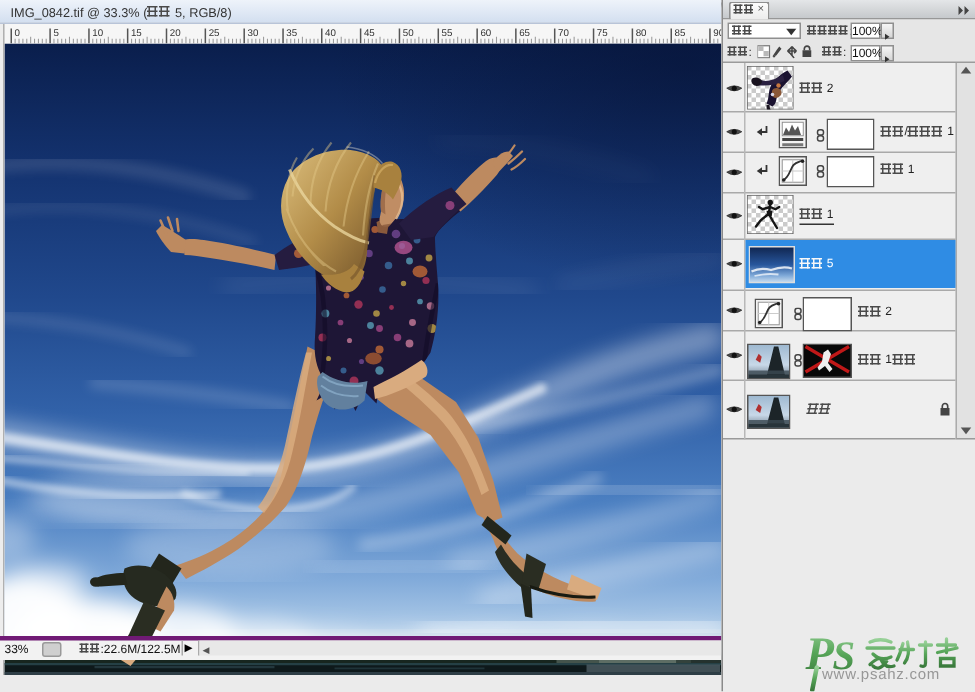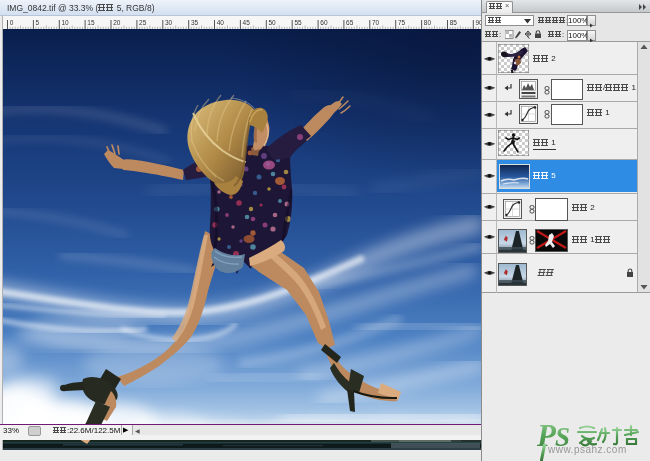--- a/index.html
+++ b/index.html
@@ -410,21 +410,21 @@
       <path d="M258,120 C256,123 253,125 251,125 L252,121 Z" fill="#8a5a3c" opacity="0.8"></path>
       <path d="M252,82 C248,75 236,70 223,71 C209,72 195,79 189,90 C183,101 183,114 188,125 C193,137 202,148 212,154 C221,159 230,161 236,155 C241,150 242,141 242,131 C243,114 247,92 252,82 Z" fill="url(#hairg)"></path>
       <path d="M211,154 C215,160 221,165 228,166 C234,166 238,160 240,152 L233,147 C229,153 221,155 211,154 Z" fill="#a8813e"></path>
       <path d="M190,84 C196,98 206,112 220,122 C229,128 238,132 243,133" stroke="#e8d49c" stroke-width="2" fill="none" opacity="0.8"></path>
       <path d="M206,70 C198,78 193,90 192,102 M195,76 C189,86 187,100 189,112 M218,66 C209,77 204,92 204,108 M231,66 C221,78 215,95 214,112 M243,72 C234,86 228,104 226,122 M249,80 C243,94 240,112 239,128 M188,110 C193,124 202,138 213,148 M194,124 C201,136 210,146 221,152" stroke="#e2c888" stroke-width="1.4" fill="none" opacity="0.45"></path>
       <path d="M247,88 C245,104 243,122 241,136 C239,146 236,153 231,157" stroke="#7a5a2e" stroke-width="2" fill="none" opacity="0.7"></path>
       <path d="M246,96 C246,85 251,77 259,79 C264,81 266,87 264,93 C263,97 261,100 259,104 C256,100 251,97 246,96 Z" fill="#a8813e"></path>
       <path d="M247,93 C249,85 254,80 259,81" stroke="#caa45c" stroke-width="1.5" fill="none" opacity="0.9"></path>
       <path d="M252,80 C247,74 238,70 228,69" stroke="#e8e4d8" stroke-width="1" fill="none" opacity="0.4"></path>
 </svg></div>
-<div class="abs" style="left:0;top:424px;width:481px;height:16px;background:#f2f2f2;border-top:1px solid #701a75;box-sizing:border-box;font-size:8px;color:#111;">
+<div class="abs" style="left:0;top:424px;width:481px;height:16px;background:#f2f2f2;border-top:3px solid #701a75;box-sizing:border-box;font-size:8px;color:#111;">
 <span style="position:absolute;left:3px;top:1px;">33%</span>
 <span style="position:absolute;left:28px;top:1px;width:11px;height:8px;background:#cfcfcf;border:1px solid #999;border-radius:2px;"></span>
 <span style="position:absolute;left:53px;top:1px;"><i class="cs"></i><i class="cs"></i>:22.6M/122.5M</span>
 <span style="position:absolute;left:121px;top:0;width:10px;height:10px;border-left:1px solid #aaa;border-right:1px solid #aaa;"></span>
 <span style="position:absolute;left:123px;top:1px;color:#000;font-size:7px;">▶</span>
 <span style="position:absolute;left:133px;top:0px;width:348px;height:10px;background:#e8e8e8;"></span>
 <span style="position:absolute;left:135px;top:1.5px;color:#555;font-size:6px;">◀</span>
 </div>
 <div class="abs" style="left:481px;top:0;width:169px;height:461px;background:#ebebeb;border-left:1px solid #8a8a8a;box-sizing:border-box;"></div>\n<div class="abs" style="left:482px;top:0;width:168px;height:13px;background:linear-gradient(#e4e6e8,#c6c9cc);border-bottom:1px solid #979797;box-sizing:border-box;"></div>\n<div class="abs" style="left:486px;top:1px;width:27px;height:12px;background:linear-gradient(#fcfcfc,#ececec);border:1px solid #8f8f8f;border-bottom:none;border-radius:2px 2px 0 0;box-sizing:border-box;"></div>\n<span class="abs" style="left:489px;top:3px;"><i class="cs"></i><i class="cs"></i></span>\n<span class="abs" style="left:505px;top:1.5px;font-size:7.5px;color:#555;">×</span>\n<svg class="abs" style="left:638px;top:3px" width="10" height="8">
     <path d="M1,4 L4,1 L4,7 Z M5,4 L8,1 L8,7 Z" fill="#444" transform="rotate(180 4.5 4)"></path>

